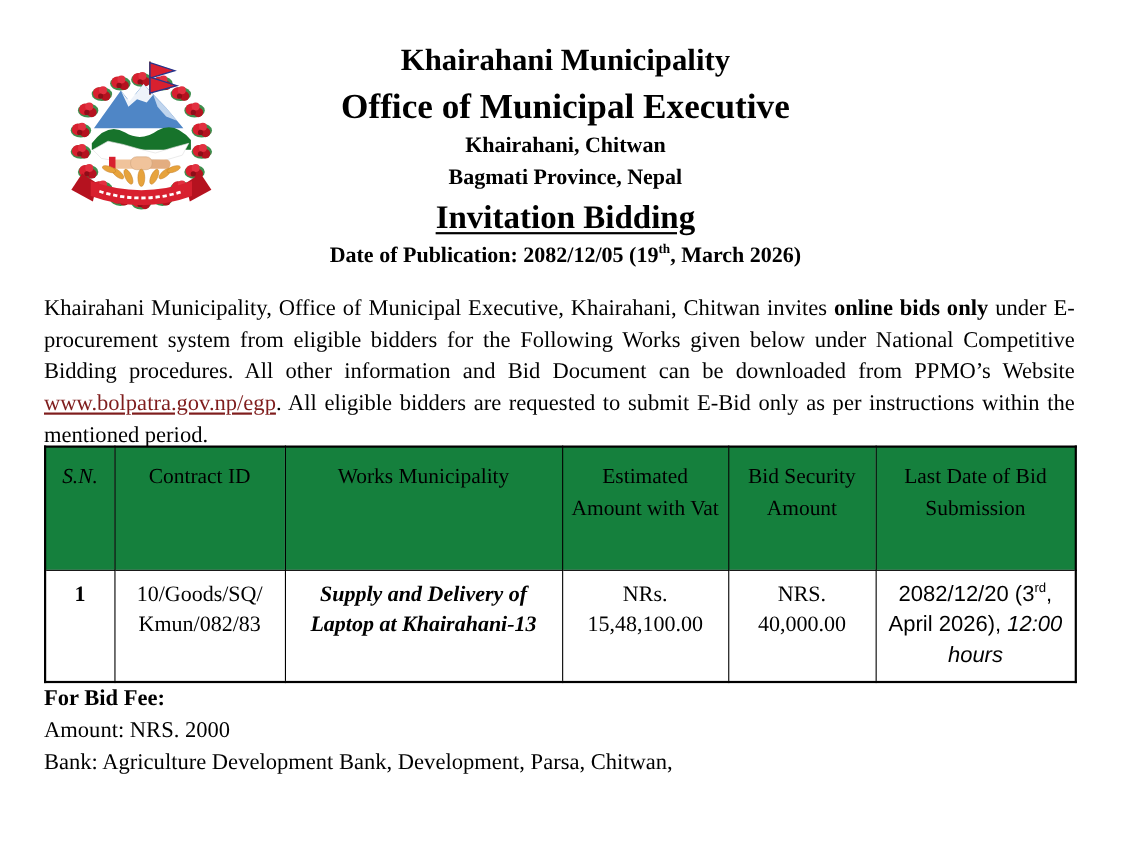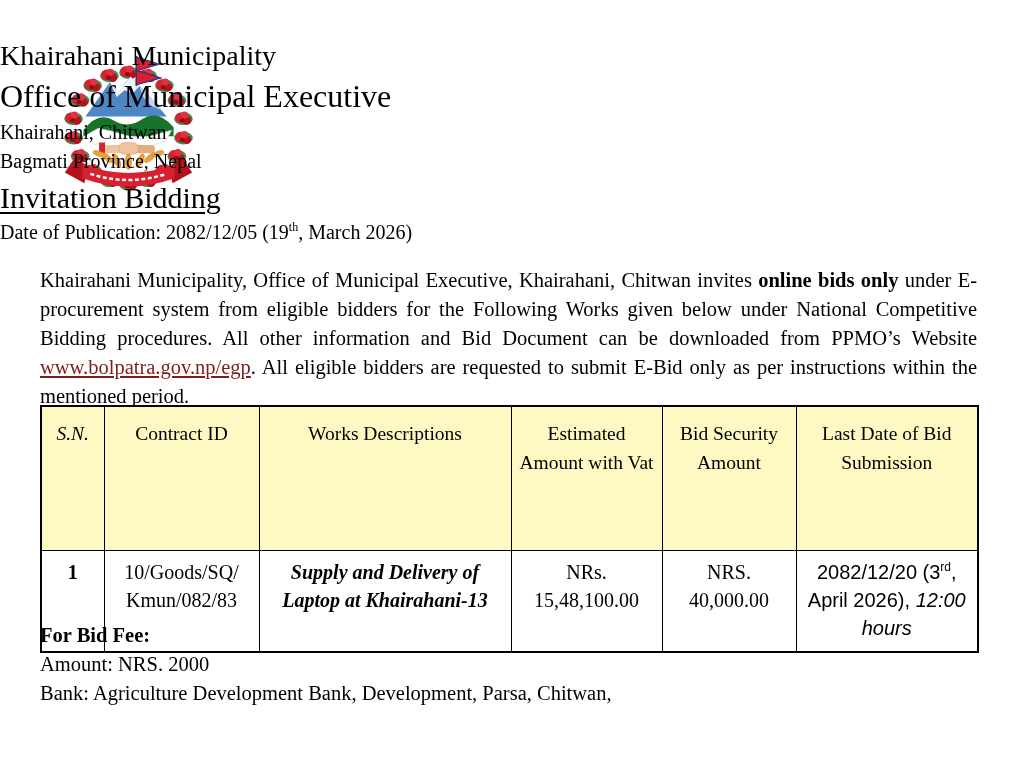--- a/index.html
+++ b/index.html
@@ -1,21 +1,21 @@
 <!DOCTYPE html>
 <html><head>
 <meta charset="utf-8">
 <style>
   * { margin:0; padding:0; box-sizing:border-box; }
   body { background:#ffffff; }
   .page {
     position:relative; width:1028px; height:783px; background:#fff;
     font-family:"Liberation Serif", serif; color:#000; overflow:hidden;
   }
-  .center-line { position:absolute; left:0; width:100%; text-align:left; font-weight:normal; }
+  .center-line { position:absolute; left:0; width:100%; text-align:center; font-weight:bold; }
   .t-municipality { top:40px;  font-size:28px; }
   .t-office       { top:78px;  font-size:32px; }
   .t-location     { top:121px; font-size:20px; }
   .t-province     { top:150px; font-size:20px; }
   .t-notice       { top:181px; font-size:30px; }
   .t-notice span  { text-decoration:underline; text-underline-offset:4px; text-decoration-thickness:2px; }
   .t-publication  { top:221px; font-size:20px; }
   sup { font-size:0.6em; vertical-align:super; line-height:0; }
 
   .logo { position:absolute; left:55px; top:50px; width:147px; height:142px; }
@@ -27,22 +27,22 @@
   .intro b { font-weight:bold; }
   .intro a { color:#7f1d1d; text-decoration:underline; cursor:pointer; }
 
   table.bids {
     position:absolute; left:40px; top:405px; width:937px;
     border-collapse:collapse; table-layout:fixed;
   }
   table.bids, table.bids th, table.bids td { border:1px solid #000; }
   table.bids { border:2px solid #000; }
   table.bids th {
-    background:#fef9c3; font-weight:normal; font-size:19.5px; line-height:29px;
-    vertical-align:top; padding:12px 6px 0 6px; text-align:center; height:144px;
+    background:#15803d; font-weight:normal; font-size:19.5px; line-height:29px;
+    vertical-align:top; padding:12px 6px 0 6px; text-align:center; height:112px;
   }
   th.col-sn { font-weight:bold; font-style:italic; }
   .col-sn       { width:63px; }
   .col-contract { width:155px; }
   .col-works    { width:252px; }
   .col-est      { width:151px; }
   .col-sec      { width:134px; }
   .col-date     { width:182px; }
   table.bids td {
     vertical-align:top; text-align:center; font-size:20px; line-height:28px;
@@ -146,21 +146,21 @@
   <div class="center-line t-notice"><span>Invitation Bidding</span></div>
   <div class="center-line t-publication"><span>Date of Publication: 2082/12/05 (19</span><sup>th</sup><span>, March 2026)</span></div>
 
   <p class="intro"><span>Khairahani Municipality, Office of Municipal Executive, Khairahani, Chitwan invites </span><b>online bids only</b><span> under E-procurement system from eligible bidders for the Following Works given below under National Competitive Bidding procedures. All other information and Bid Document can be downloaded from PPMO’s Website </span><a>www.bolpatra.gov.np/egp</a><span>. All eligible bidders are requested to submit E-Bid only as per instructions within the mentioned period.</span></p>
 
   <table class="bids">
     <thead>
       <tr>
         <th class="col-sn">S.N.</th>
         <th class="col-contract">Contract ID</th>
-        <th class="col-works">Works Descriptions</th>
+        <th class="col-works">Works Municipality</th>
         <th class="col-est">Estimated Amount with Vat</th>
         <th class="col-sec">Bid Security Amount</th>
         <th class="col-date">Last Date of Bid Submission</th>
       </tr>
     </thead>
     <tbody>
       <tr>
         <td class="cell-sn">1</td>
         <td>
             <div>10/Goods/SQ/</div>

